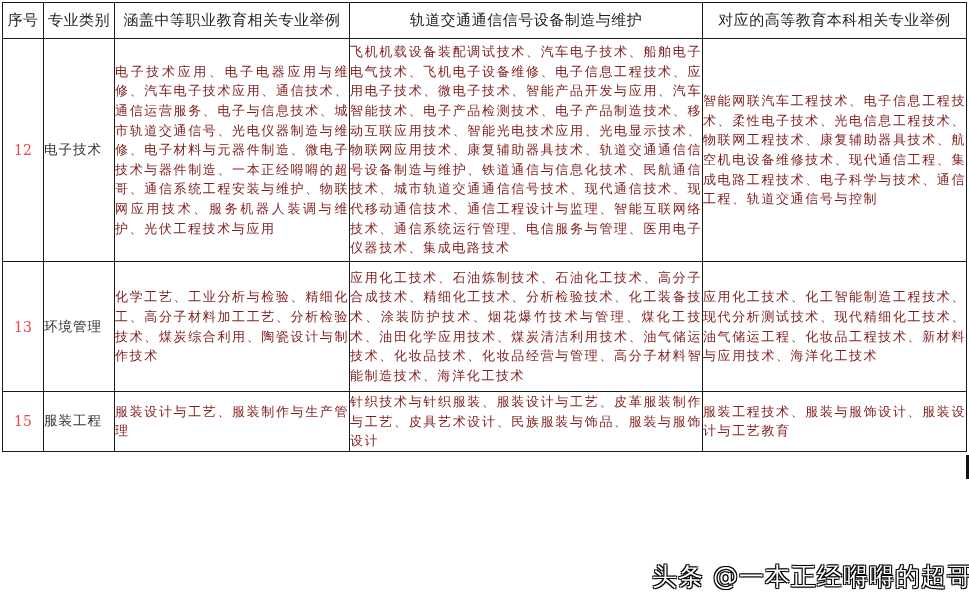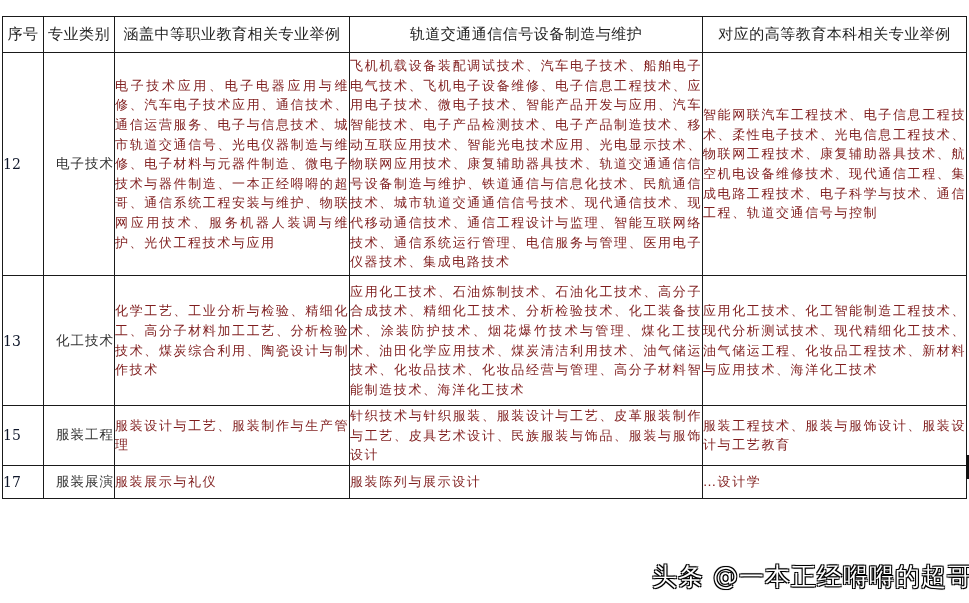--- a/index.html
+++ b/index.html
@@ -1,29 +1,29 @@
 <!DOCTYPE html>
 <html><head>
 <meta charset="utf-8">
 <style>
   html, body { margin: 0; padding: 0; background: #ffffff; }
   body { width: 969px; height: 603px; overflow: hidden; position: relative;
          font-family: "DejaVu Sans", sans-serif; color: #2b2b2b; }
   table.grid {
-    position: absolute; left: 2px; top: 16px;
+    position: absolute; left: 2px; top: 2px;
     border-collapse: collapse; table-layout: fixed;
     width: 964px;
   }
   table.grid td, table.grid th {
     border: 1.5px solid #1a1a1a; padding: 0;
     vertical-align: middle; overflow: hidden;
   }
   th { font-weight: normal; font-size: 15px; color: #1f1f1f; text-align: center; height: 35px; letter-spacing: 0.5px; }
-  td.idx { text-align: left; font-family: "DejaVu Serif", serif; font-size: 14px; color: #0f172a; }
-  td.cat { text-align: right; font-size: 13.5px; color: #333; letter-spacing: 1px; }
+  td.idx { text-align: center; font-family: "DejaVu Serif", serif; font-size: 14px; color: #ef4444; }
+  td.cat { text-align: left; font-size: 13.5px; color: #333; letter-spacing: 1px; }
   td.txt { font-size: 13px; line-height: 19.6px; color: #7f1d1d; padding: 0 2px 0 3px; letter-spacing: 1.6px; text-align: justify; }
   .watermark {
     position: absolute; left: 652px; top: 560px;
     font-size: 25px; color: #ffffff; letter-spacing: 1px;
     text-shadow: 0 0 2px #000, 1px 1px 0 #000, -1px -1px 0 #000, 1px -1px 0 #000, -1px 1px 0 #000;
     font-family: "DejaVu Sans", sans-serif; white-space: nowrap;
   }
   .edge-mark { position: absolute; left: 966px; width: 3px; background: #111; }
 </style>
 </head>
@@ -49,37 +49,30 @@
   <tbody>
     <tr style="height:223px">
       <td class="idx">12</td>
       <td class="cat">电子技术</td>
       <td class="txt">电子技术应用、电子电器应用与维修、汽车电子技术应用、通信技术、通信运营服务、电子与信息技术、城市轨道交通信号、光电仪器制造与维修、电子材料与元器件制造、微电子技术与器件制造、一本正经嘚嘚的超哥、通信系统工程安装与维护、物联网应用技术、服务机器人装调与维护、光伏工程技术与应用</td>
       <td class="txt">飞机机载设备装配调试技术、汽车电子技术、船舶电子电气技术、飞机电子设备维修、电子信息工程技术、应用电子技术、微电子技术、智能产品开发与应用、汽车智能技术、电子产品检测技术、电子产品制造技术、移动互联应用技术、智能光电技术应用、光电显示技术、物联网应用技术、康复辅助器具技术、轨道交通通信信号设备制造与维护、铁道通信与信息化技术、民航通信技术、城市轨道交通通信信号技术、现代通信技术、现代移动通信技术、通信工程设计与监理、智能互联网络技术、通信系统运行管理、电信服务与管理、医用电子仪器技术、集成电路技术</td>
       <td class="txt">智能网联汽车工程技术、电子信息工程技术、柔性电子技术、光电信息工程技术、物联网工程技术、康复辅助器具技术、航空机电设备维修技术、现代通信工程、集成电路工程技术、电子科学与技术、通信工程、轨道交通信号与控制</td>
     </tr>
     <tr style="height:130px">
       <td class="idx">13</td>
-      <td class="cat">化工技术</td>
+      <td class="cat">环境管理</td>
       <td class="txt">化学工艺、工业分析与检验、精细化工、高分子材料加工工艺、分析检验技术、煤炭综合利用、陶瓷设计与制作技术</td>
       <td class="txt">应用化工技术、石油炼制技术、石油化工技术、高分子合成技术、精细化工技术、分析检验技术、化工装备技术、涂装防护技术、烟花爆竹技术与管理、煤化工技术、油田化学应用技术、煤炭清洁利用技术、油气储运技术、化妆品技术、化妆品经营与管理、高分子材料智能制造技术、海洋化工技术</td>
       <td class="txt">应用化工技术、化工智能制造工程技术、现代分析测试技术、现代精细化工技术、油气储运工程、化妆品工程技术、新材料与应用技术、海洋化工技术</td>
     </tr>
     <tr style="height:57px">
       <td class="idx">15</td>
       <td class="cat">服装工程</td>
       <td class="txt">服装设计与工艺、服装制作与生产管理</td>
       <td class="txt">针织技术与针织服装、服装设计与工艺、皮革服装制作与工艺、皮具艺术设计、民族服装与饰品、服装与服饰设计</td>
       <td class="txt">服装工程技术、服装与服饰设计、服装设计与工艺教育</td>
     </tr>
-    <tr style="height:33px">
-      <td class="idx">17</td>
-      <td class="cat">服装展演</td>
-      <td class="txt">服装展示与礼仪</td>
-      <td class="txt">服装陈列与展示设计</td>
-      <td class="txt">…设计学</td>
-    </tr>
   </tbody>
 </table>
 
 <div class="edge-mark" style="top:455px;height:24px"></div>
 
 <div class="watermark">头条 @一本正经嘚嘚的超哥</div>
 
 </body></html>

